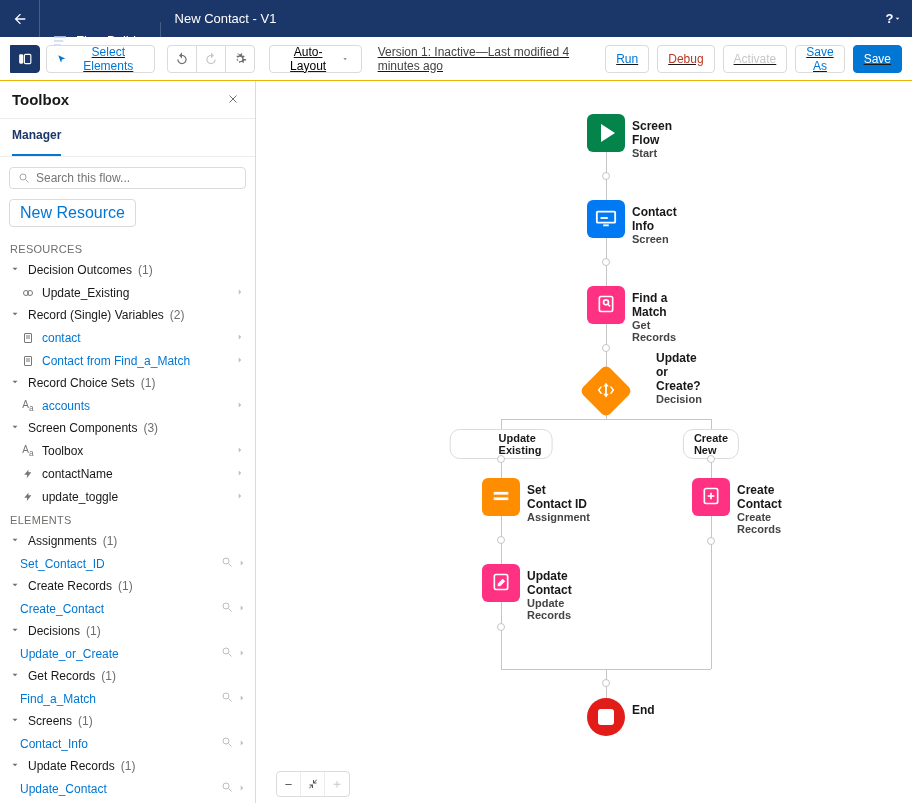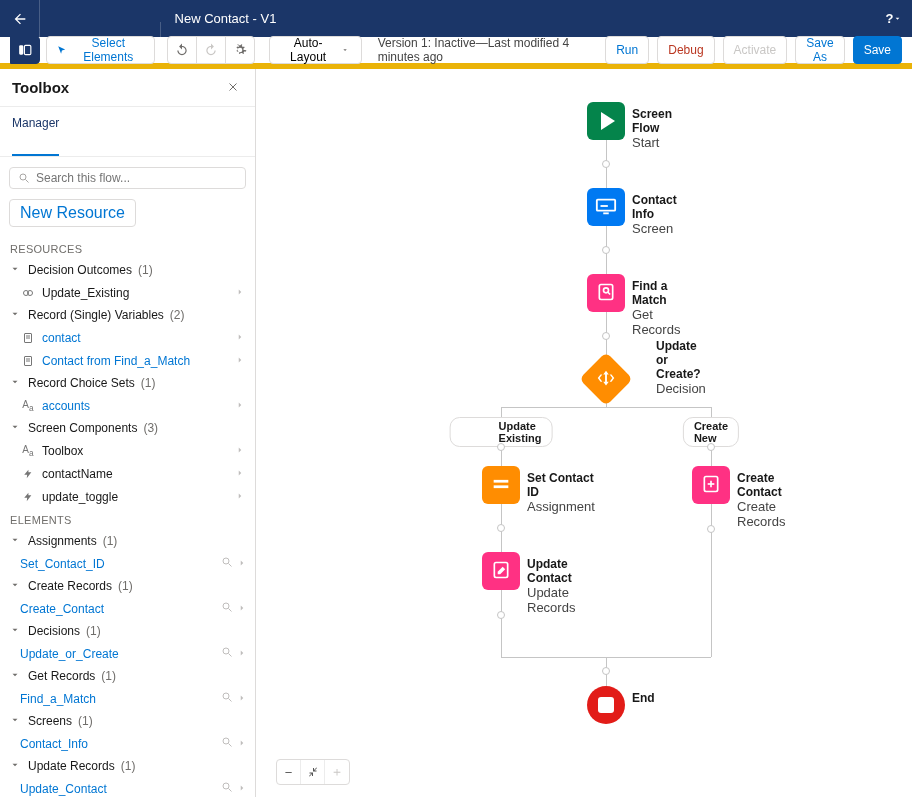--- a/index.html
+++ b/index.html
@@ -7,21 +7,21 @@
 
 
 .header { background: #1b3668; color: #fff; height: 37px; display: flex; align-items: center; }
 .hd-back { width: 40px; height: 37px; display: flex; align-items: center; justify-content: center; border-right: 1px solid rgba(255,255,255,.2); cursor: pointer; }
 .hd-app { display: flex; align-items: center; padding: 0 12px; gap: 8px; border-right: 1px solid rgba(255,255,255,.2); height: 37px; margin-top: 44px; }
 .hd-title { padding: 0 14px; font-size: 13px; }
 .hd-spacer { flex: 1; }
 .hd-help { width: 36px; height: 37px; display: flex; align-items: center; justify-content: center; cursor: pointer; }
 
 
-.toolbar { height: 32px; border-bottom: 6px solid #eab308; display: flex; align-items: center; padding: 0 10px; gap: 6px; }
+.toolbar { height: 44px; border-bottom: 1px solid #eab308; display: flex; align-items: center; padding: 0 10px; gap: 6px; text-decoration: underline; }
 .btn { border: 1px solid #dddbda; background: #fff; border-radius: 4px; height: 28px; display: inline-flex; align-items: center; justify-content: center; padding: 0 10px; font-size: 12px; cursor: pointer; }
 .btn-group { display: inline-flex; }
 .btn-group .btn { border-radius: 0; margin-left: -1px; }
 .btn-group .btn:first-child { border-radius: 4px 0 0 4px; margin-left: 0; }
 .btn-group .btn:last-child { border-radius: 0 4px 4px 0; }
 .btn.icon-only { width: 30px; padding: 0; }
 .btn.active { background: #1b3668; border-color: #1b3668; color: #fff; }
 .btn.select-el { color: #0176d3; gap: 6px; }
 .auto-layout { gap: 6px; padding: 0 12px; }
 .btn.link-blue { color: #0176d3; }
@@ -34,21 +34,21 @@
 .tb-end { display: flex; gap: 8px; }
 
 
 .main { display: flex; height: calc(803px - 75px); }
 
 
 .sidebar { width: 256px; border-right: 1px solid #dddbda; display: flex; flex-direction: column; overflow-y: auto; }
 .sb-head { display: flex; align-items: center; padding: 10px 12px; font-size: 15px; font-weight: 600; border-bottom: 1px solid #ececec; }
 .sb-close { margin-left: auto; cursor: pointer; color: #706e6b; width: 20px; text-align: center; }
 .sb-tab { padding: 8px 12px 0; border-bottom: 1px solid #ececec; }
-.sb-tab-inner { display: inline-block; font-size: 12px; font-weight: 400; padding-bottom: 24px; border-bottom: 2px solid #0176d3; color: #1b3668; }
+.sb-tab-inner { display: inline-block; font-size: 12px; font-weight: 700; padding-bottom: 12px; border-bottom: 2px solid #0176d3; color: #1b3668; }
 .sb-search { padding: 10px 9px; }
 .sb-search .field { display: flex; align-items: center; gap: 6px; border: 1px solid #dddbda; border-radius: 4px; padding: 0 8px; height: 22px; background: #fff; }
 .sb-search input { border: 0; outline: 0; flex: 1; font-size: 12px; }
 .sb-new { padding: 0 9px 10px; }
 .sb-new .btn { color: #0176d3; font-size: 16px; }
 .sb-section { font-size: 11px; letter-spacing: .3px; color: #706e6b; padding: 6px 10px 4px; }
 .tree-row { display: flex; align-items: center; height: 22px; padding: 0 8px; font-size: 12px; gap: 6px; cursor: pointer; }
 .tree-row.h { font-weight: 400; }
 .tree-row .chev { width: 14px; text-align: center; color: #706e6b; }
 .tree-item { display: flex; align-items: center; height: 23px; padding: 0 8px; font-size: 12px; gap: 6px; cursor: pointer; }
@@ -61,21 +61,21 @@
 
 
 .canvas { flex: 1; position: relative; background: #fff; overflow: hidden; }
 .zoombar { position: absolute; left: 20px; bottom: 12px; display: flex; border: 1px solid #dddbda; border-radius: 4px; height: 26px; background: #fff; }
 .zoombar > div { width: 24px; display: flex; align-items: center; justify-content: center; border-right: 1px solid #ececec; cursor: pointer; color: #555; }
 .zoombar > div:last-child { border-right: 0; }
 
 .flow { position: absolute; left: 0; top: 0; }
 .node-lbl { position: absolute; font-size: 12px; }
 .node-lbl .t { font-weight: 700; }
-.node-lbl .s { font-size: 13px; color: #444; }
+.node-lbl .s { font-size: 11px; color: #444; font-weight: bold; }
 .line-v { position: absolute; width: 1px; background: #c5c5c5; }
 .line-h { position: absolute; height: 1px; background: #c5c5c5; }
 .dot { position: absolute; width: 8px; height: 8px; border: 1px solid #c5c5c5; border-radius: 50%; background: #fff; transform: translate(-4px, -4px); }
 .chip { position: absolute; transform: translateX(-50%); background: #fff; border: 1px solid #dddbda; border-radius: 10px; font-size: 11px; padding: 2px 10px; font-weight: 600; }
 
 .nbox { position: absolute; width: 38px; height: 38px; border-radius: 6px; display: flex; align-items: center; justify-content: center; color: #fff; }
 .end-inner { width: 16px; height: 16px; border-radius: 3px; background: #fff; }
 </style>
 </head>
 <body>

